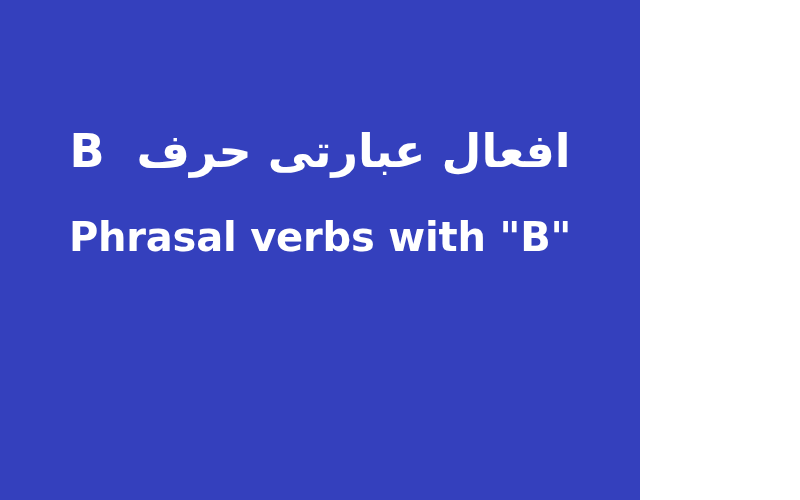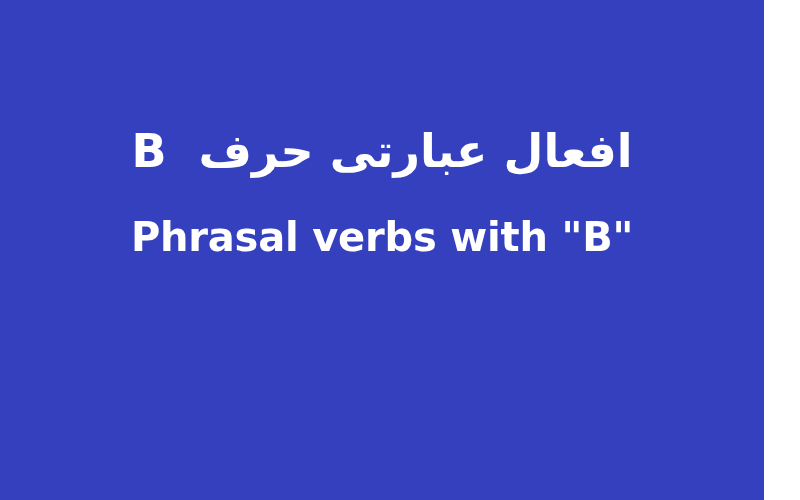--- a/index.html
+++ b/index.html
@@ -11,21 +11,21 @@
   body {
     width: 800px;
     height: 500px;
     overflow: hidden;
     font-family: "DejaVu Sans", "Liberation Sans", sans-serif;
   }
 
   .slide {
     position: relative;
     box-sizing: border-box;
-    width: 764px;
+    width: 640px;
     height: 500px;
     background: #3440bd;
     display: flex;
     flex-direction: column;
     align-items: center;
     justify-content: flex-start;
     -webkit-font-smoothing: antialiased;
   }
 
   

